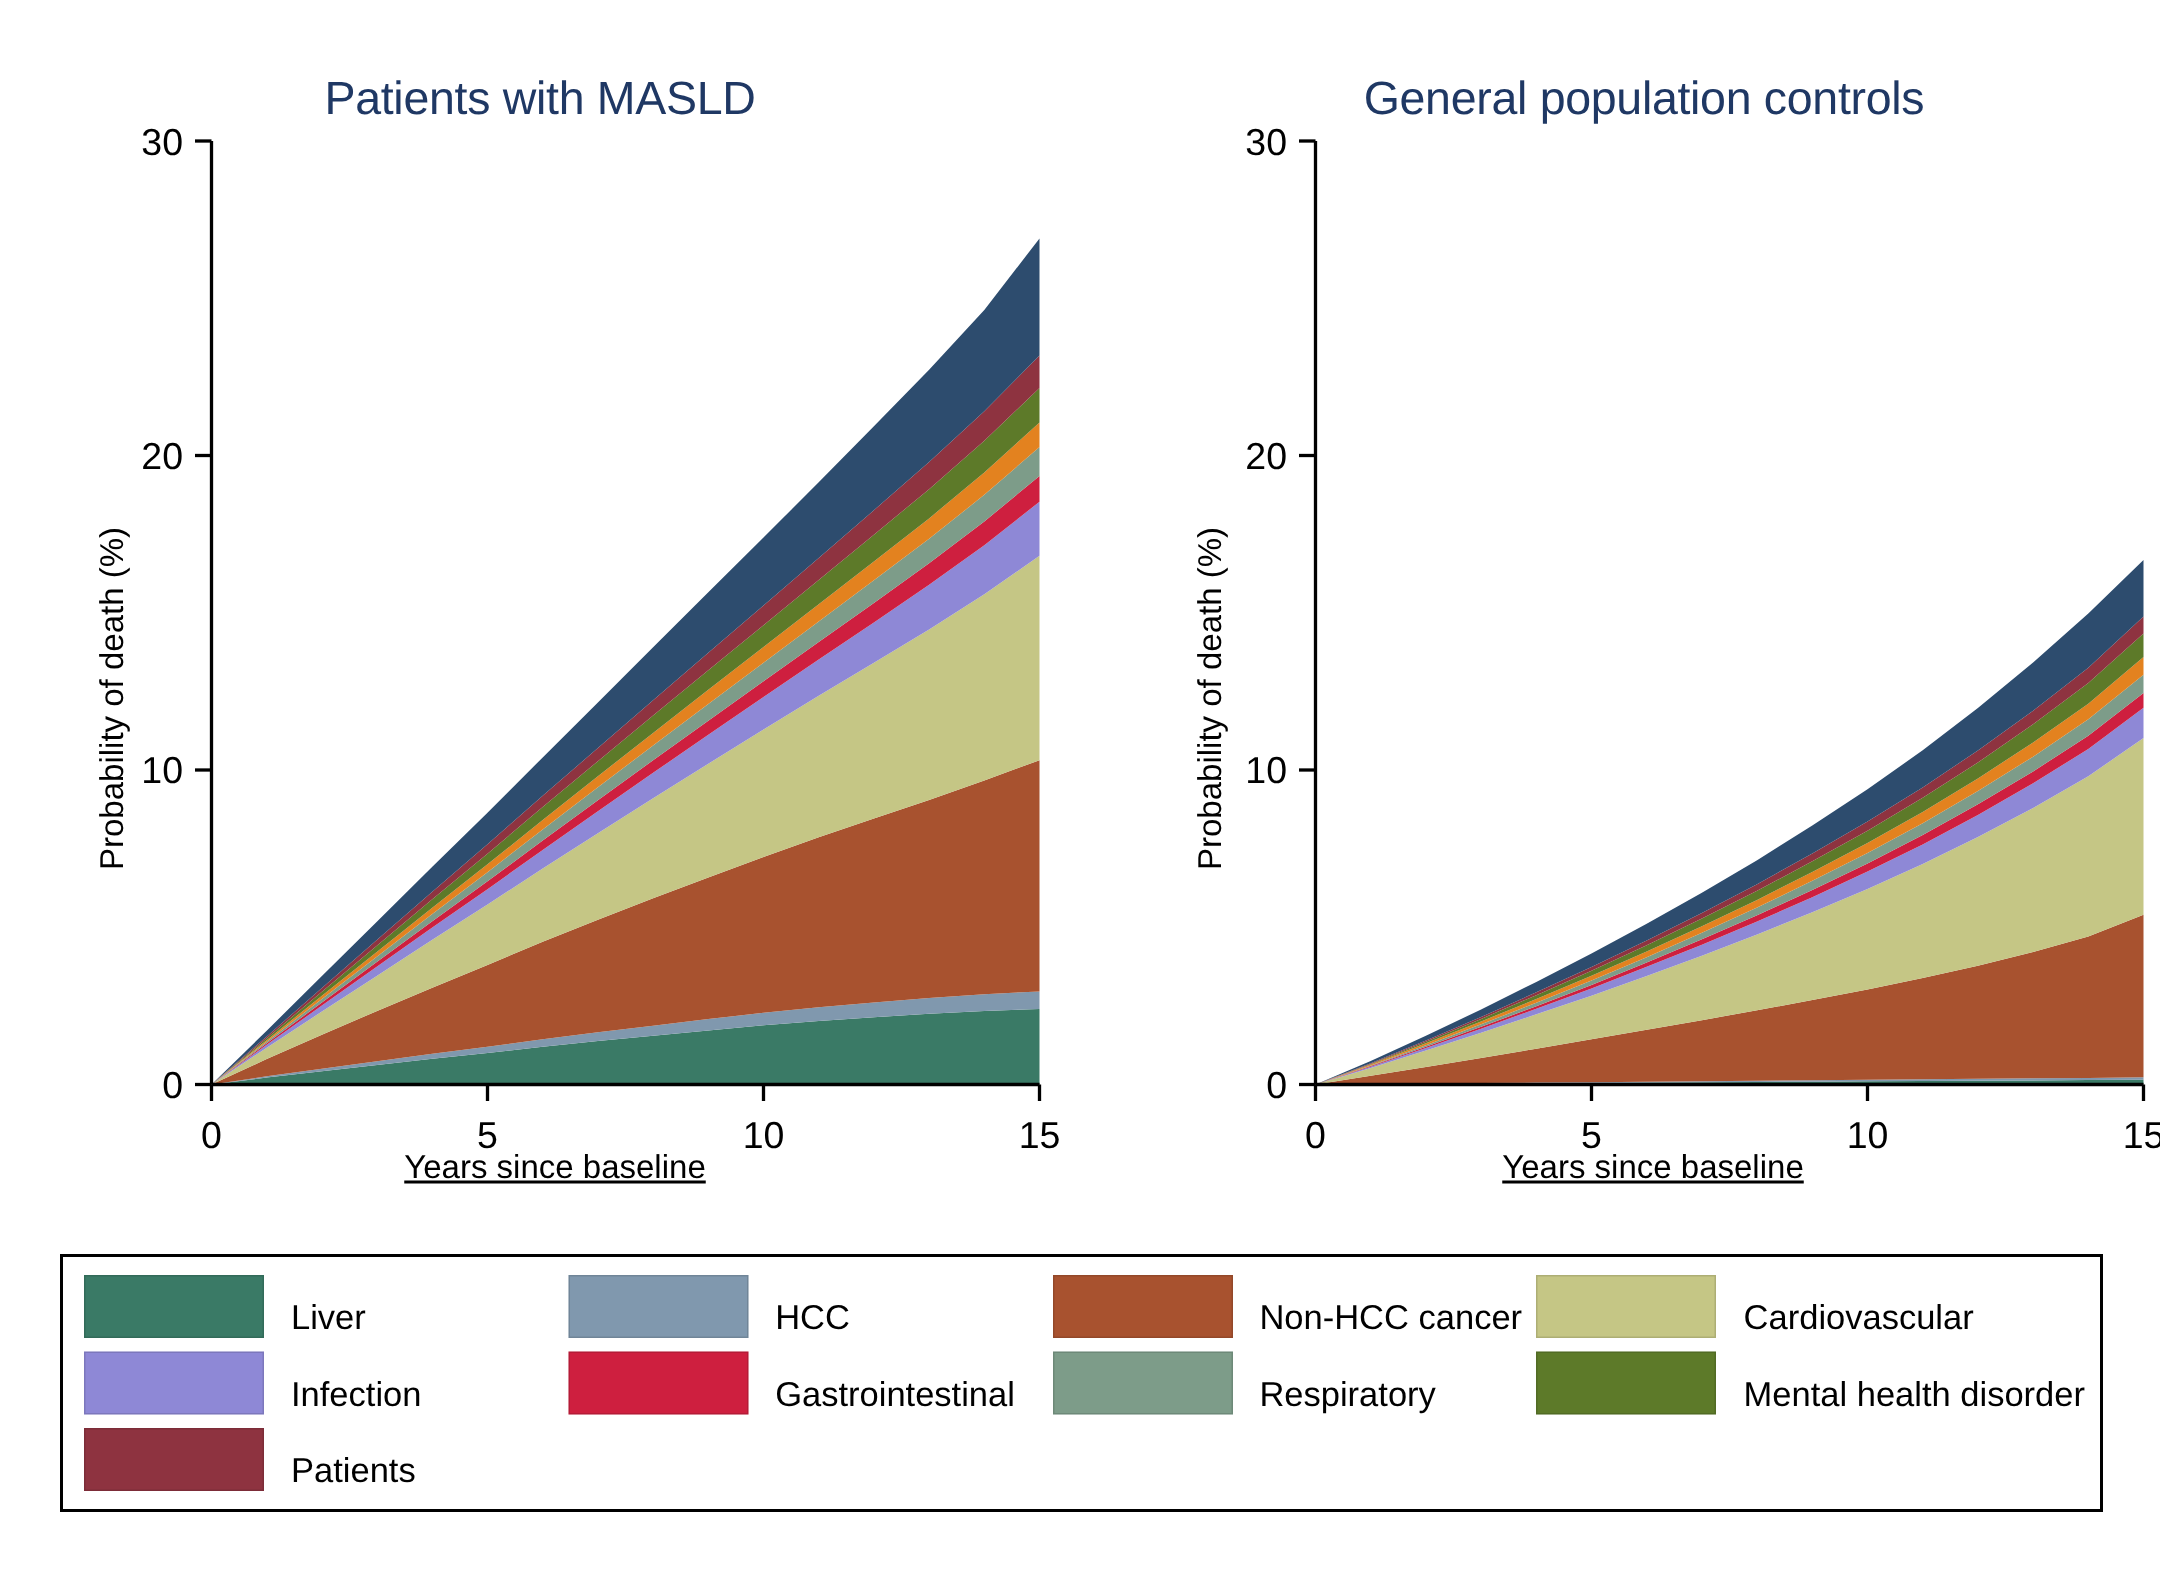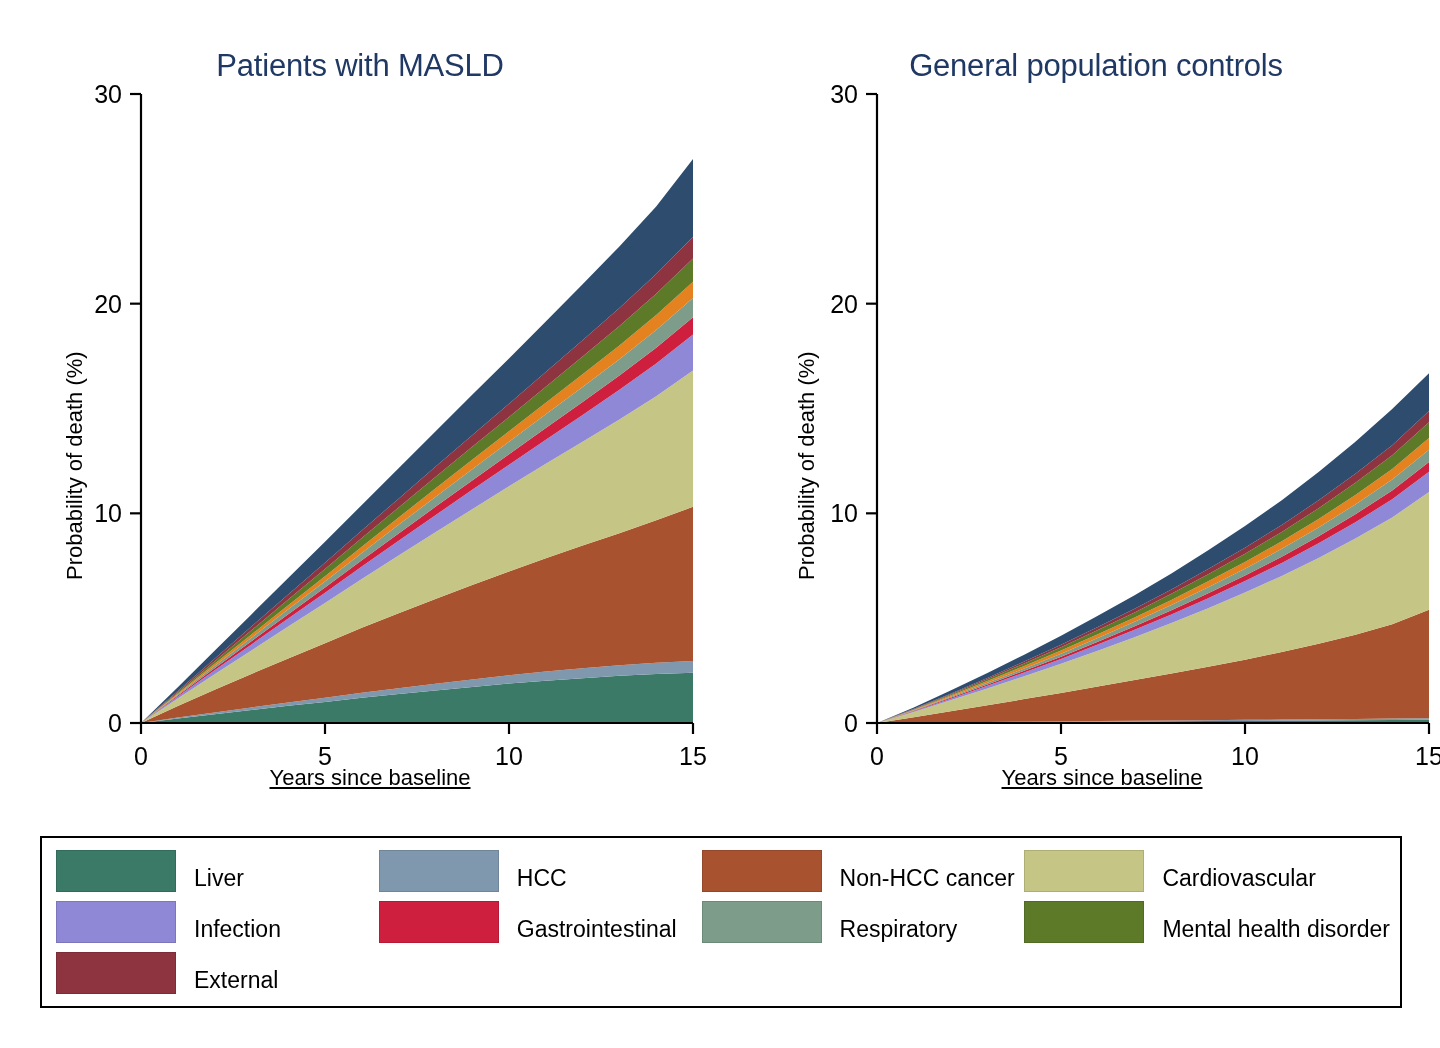--- a/index.html
+++ b/index.html
@@ -162,21 +162,21 @@
         <div class="legend-item">
           <span class="swatch" style="background: rgb(125, 156, 137);"></span>
           <span class="legend-label">Respiratory</span>
         </div>
         <div class="legend-item">
           <span class="swatch" style="background: rgb(93, 122, 41);"></span>
           <span class="legend-label">Mental health disorder</span>
         </div>
         <div class="legend-item">
           <span class="swatch" style="background: rgb(142, 51, 64);"></span>
-          <span class="legend-label">External</span>
+          <span class="legend-label">Patients</span>
         </div>
         <div class="legend-item empty">
           <span class="legend-label"></span>
         </div>
       </div>
   </div>
 
 </div>
 
 </body></html>

